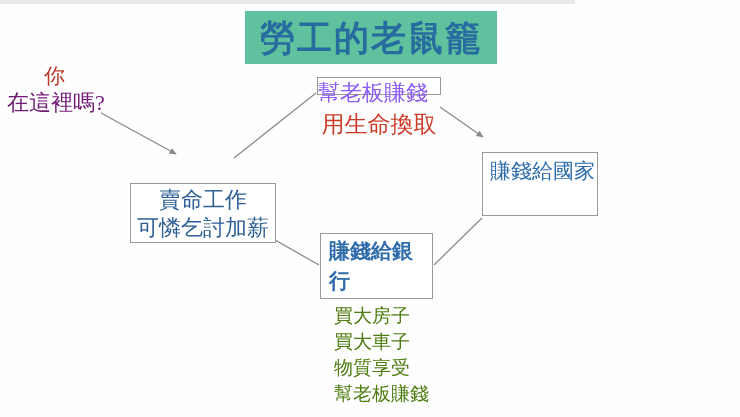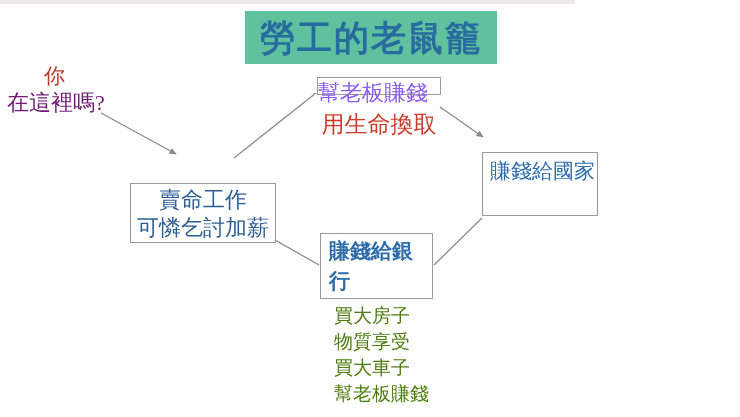--- a/index.html
+++ b/index.html
@@ -90,18 +90,18 @@
   <div class="node node-country">
     <div>賺錢給國家</div>
   </div>
 
   <div class="node node-bank">
     <div>賺錢給銀行</div>
   </div>
 
   <div class="consumption">
     <div>買大房子</div>
+    <div>買大車子</div>
     <div>物質享受</div>
-    <div>買大車子</div>
     <div>幫老板賺錢</div>
   </div>
 
 </div>
 
 </body></html>

